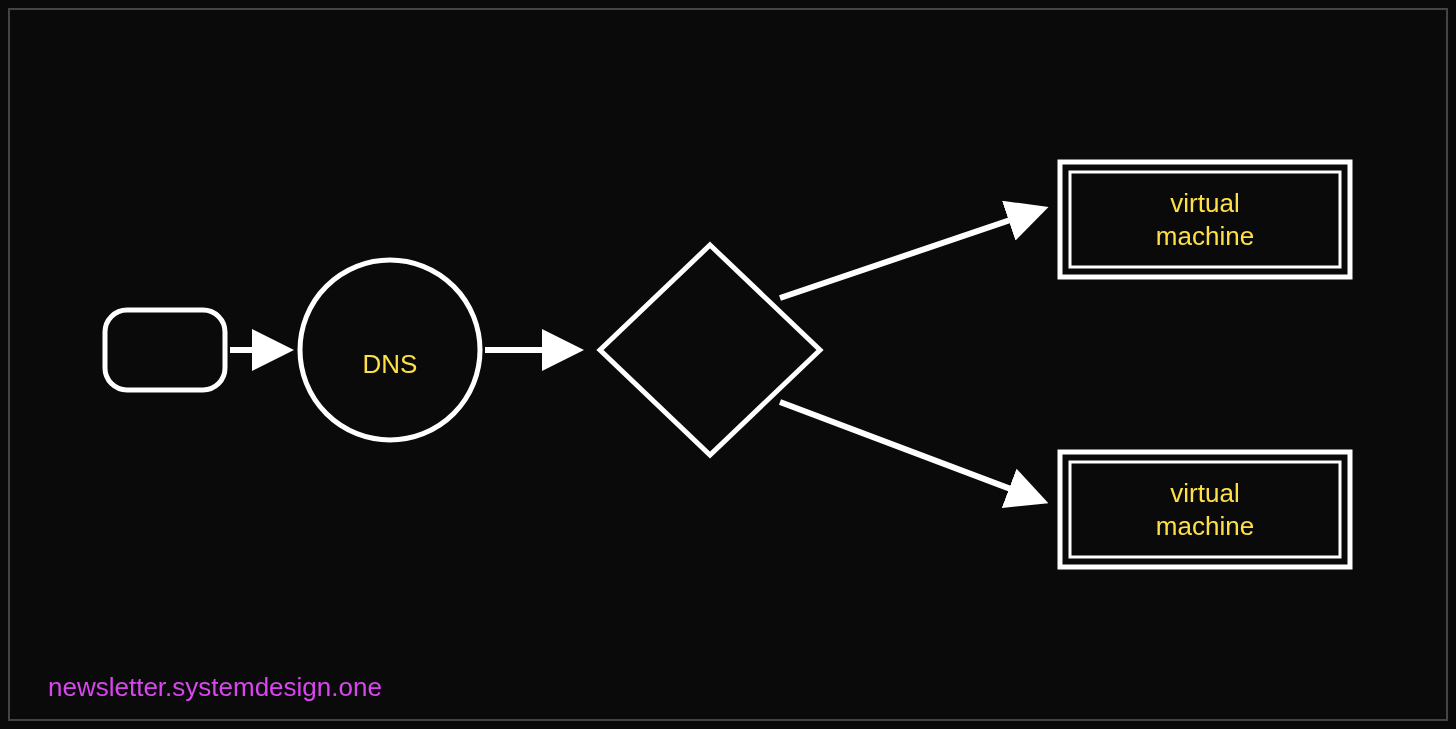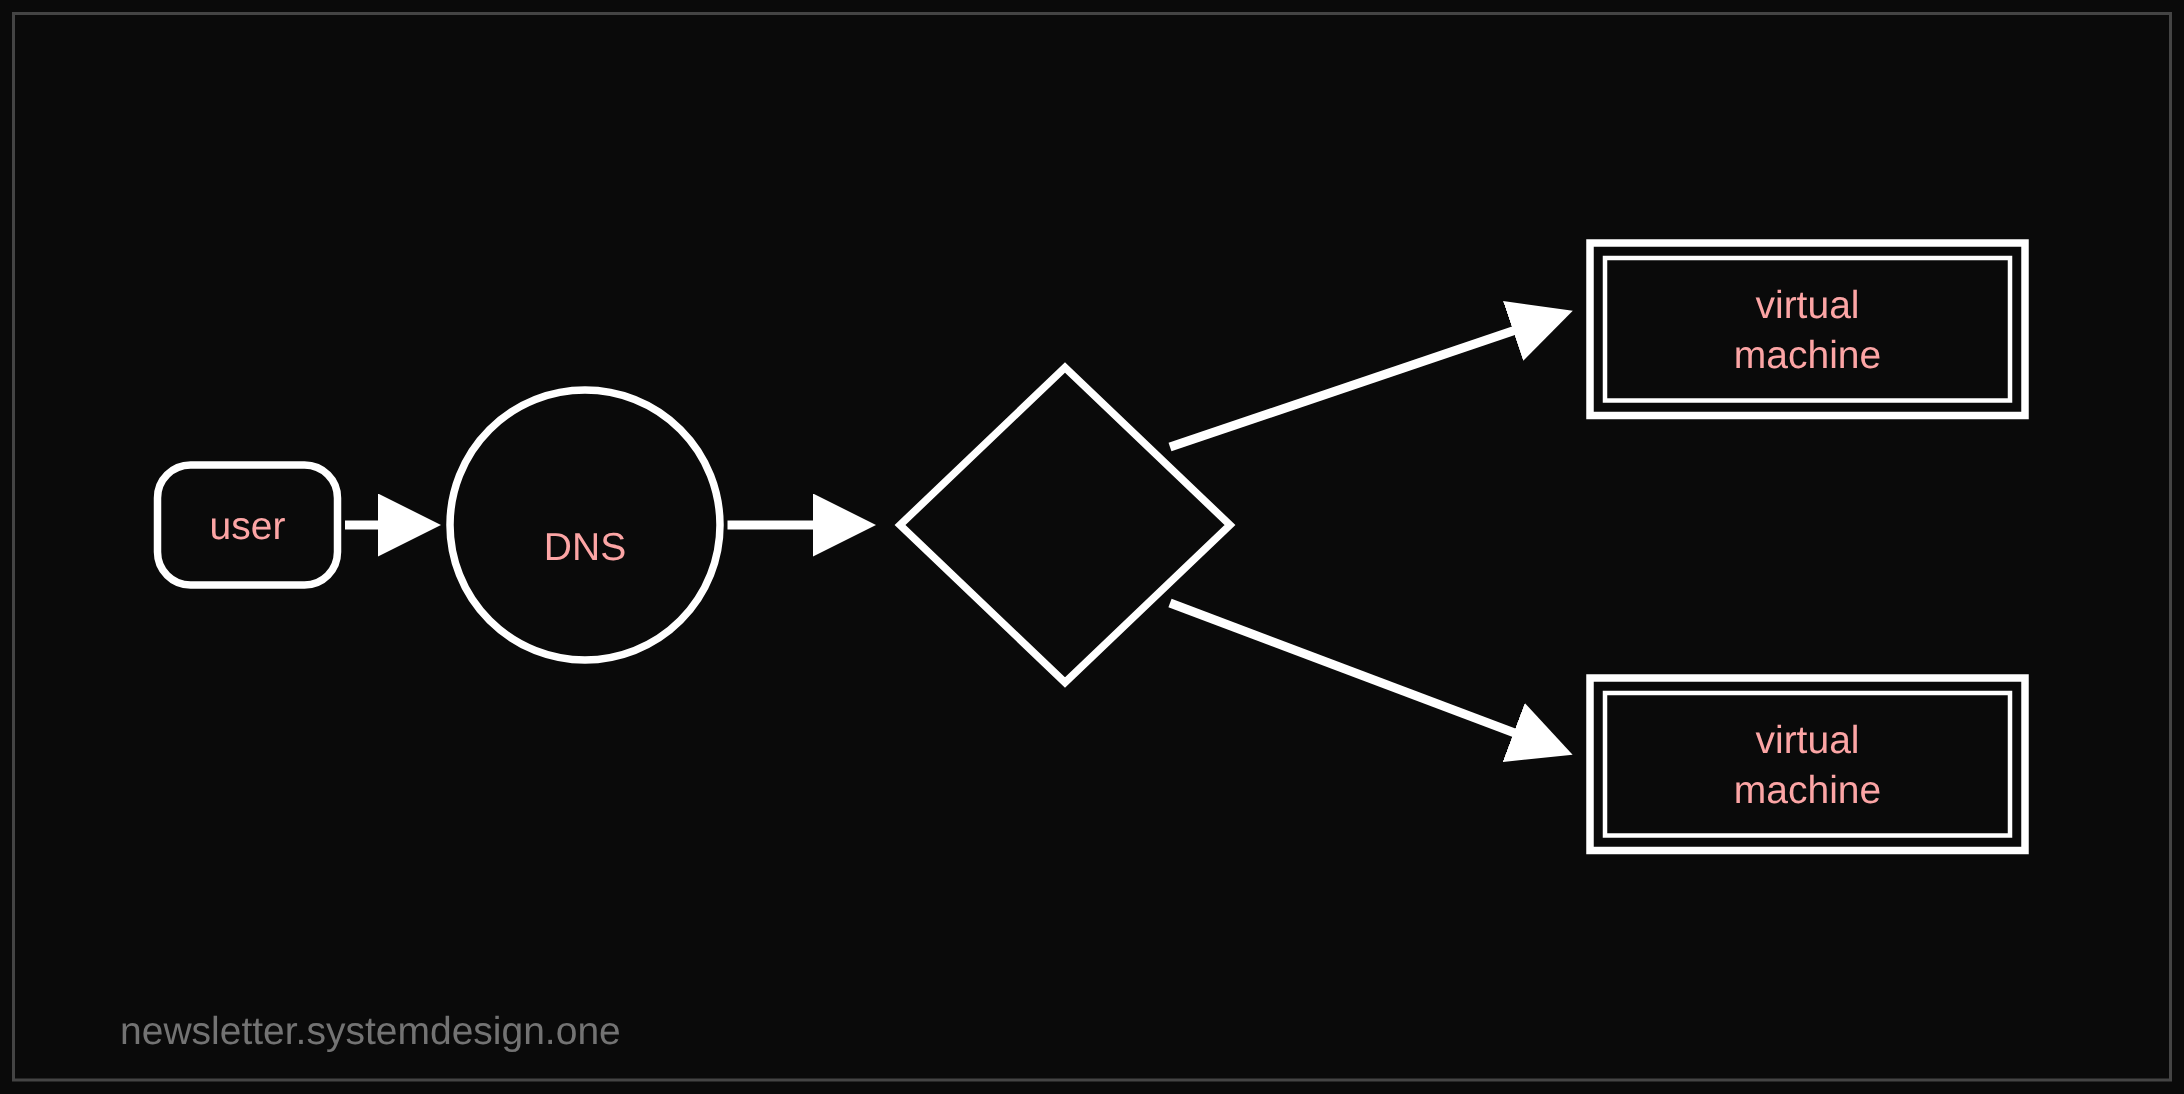--- a/index.html
+++ b/index.html
@@ -24,33 +24,32 @@
   svg {
     position: absolute;
     left: 0;
     top: 0;
   }
   .node-label {
     position: absolute;
     text-align: center;
     font-size: 26px;
     line-height: 1.25;
-    color: #fca5a5;
+    color: #fde047;
     display: flex;
     align-items: center;
     justify-content: center;
     pointer-events: none;
   }
   .caption {
     position: absolute;
     left: 38px;
     bottom: 16px;
     font-size: 26px;
-    color: #737373;
-    margin-left: 32px;
+    color: #d946ef;
   }
 </style>
 </head>
 <body>
 
 <div class="frame">
 
   <svg width="1440" height="713" viewBox="0 0 1440 713">
     <defs>
       <marker id="arrowhead" markerWidth="7" markerHeight="7" refX="5.5" refY="3.5" orient="auto" markerUnits="strokeWidth">
@@ -78,21 +77,20 @@
 
     <line x1="220" y1="340" x2="275" y2="340" stroke="#ffffff" stroke-width="6" marker-end="url(#arrowhead)"></line>
 
     <line x1="475" y1="340" x2="565" y2="340" stroke="#ffffff" stroke-width="6" marker-end="url(#arrowhead)"></line>
 
     <line x1="770" y1="288" x2="1030" y2="200" stroke="#ffffff" stroke-width="6" marker-end="url(#arrowhead)"></line>
 
     <line x1="770" y1="392" x2="1030" y2="490" stroke="#ffffff" stroke-width="6" marker-end="url(#arrowhead)"></line>
   </svg>
 
-  <span class="node-label" style="left:95px; top:300px; width:120px; height:80px;">user</span>
 
   <span class="node-label" style="left:290px; top:264px; width:180px; height:180px;">DNS</span>
 
 
   <span class="node-label" style="left:1050px; top:152px; width:290px; height:115px; white-space:pre-line;">virtual
 machine</span>
 
   <span class="node-label" style="left:1050px; top:442px; width:290px; height:115px; white-space:pre-line;">virtual
 machine</span>
 

